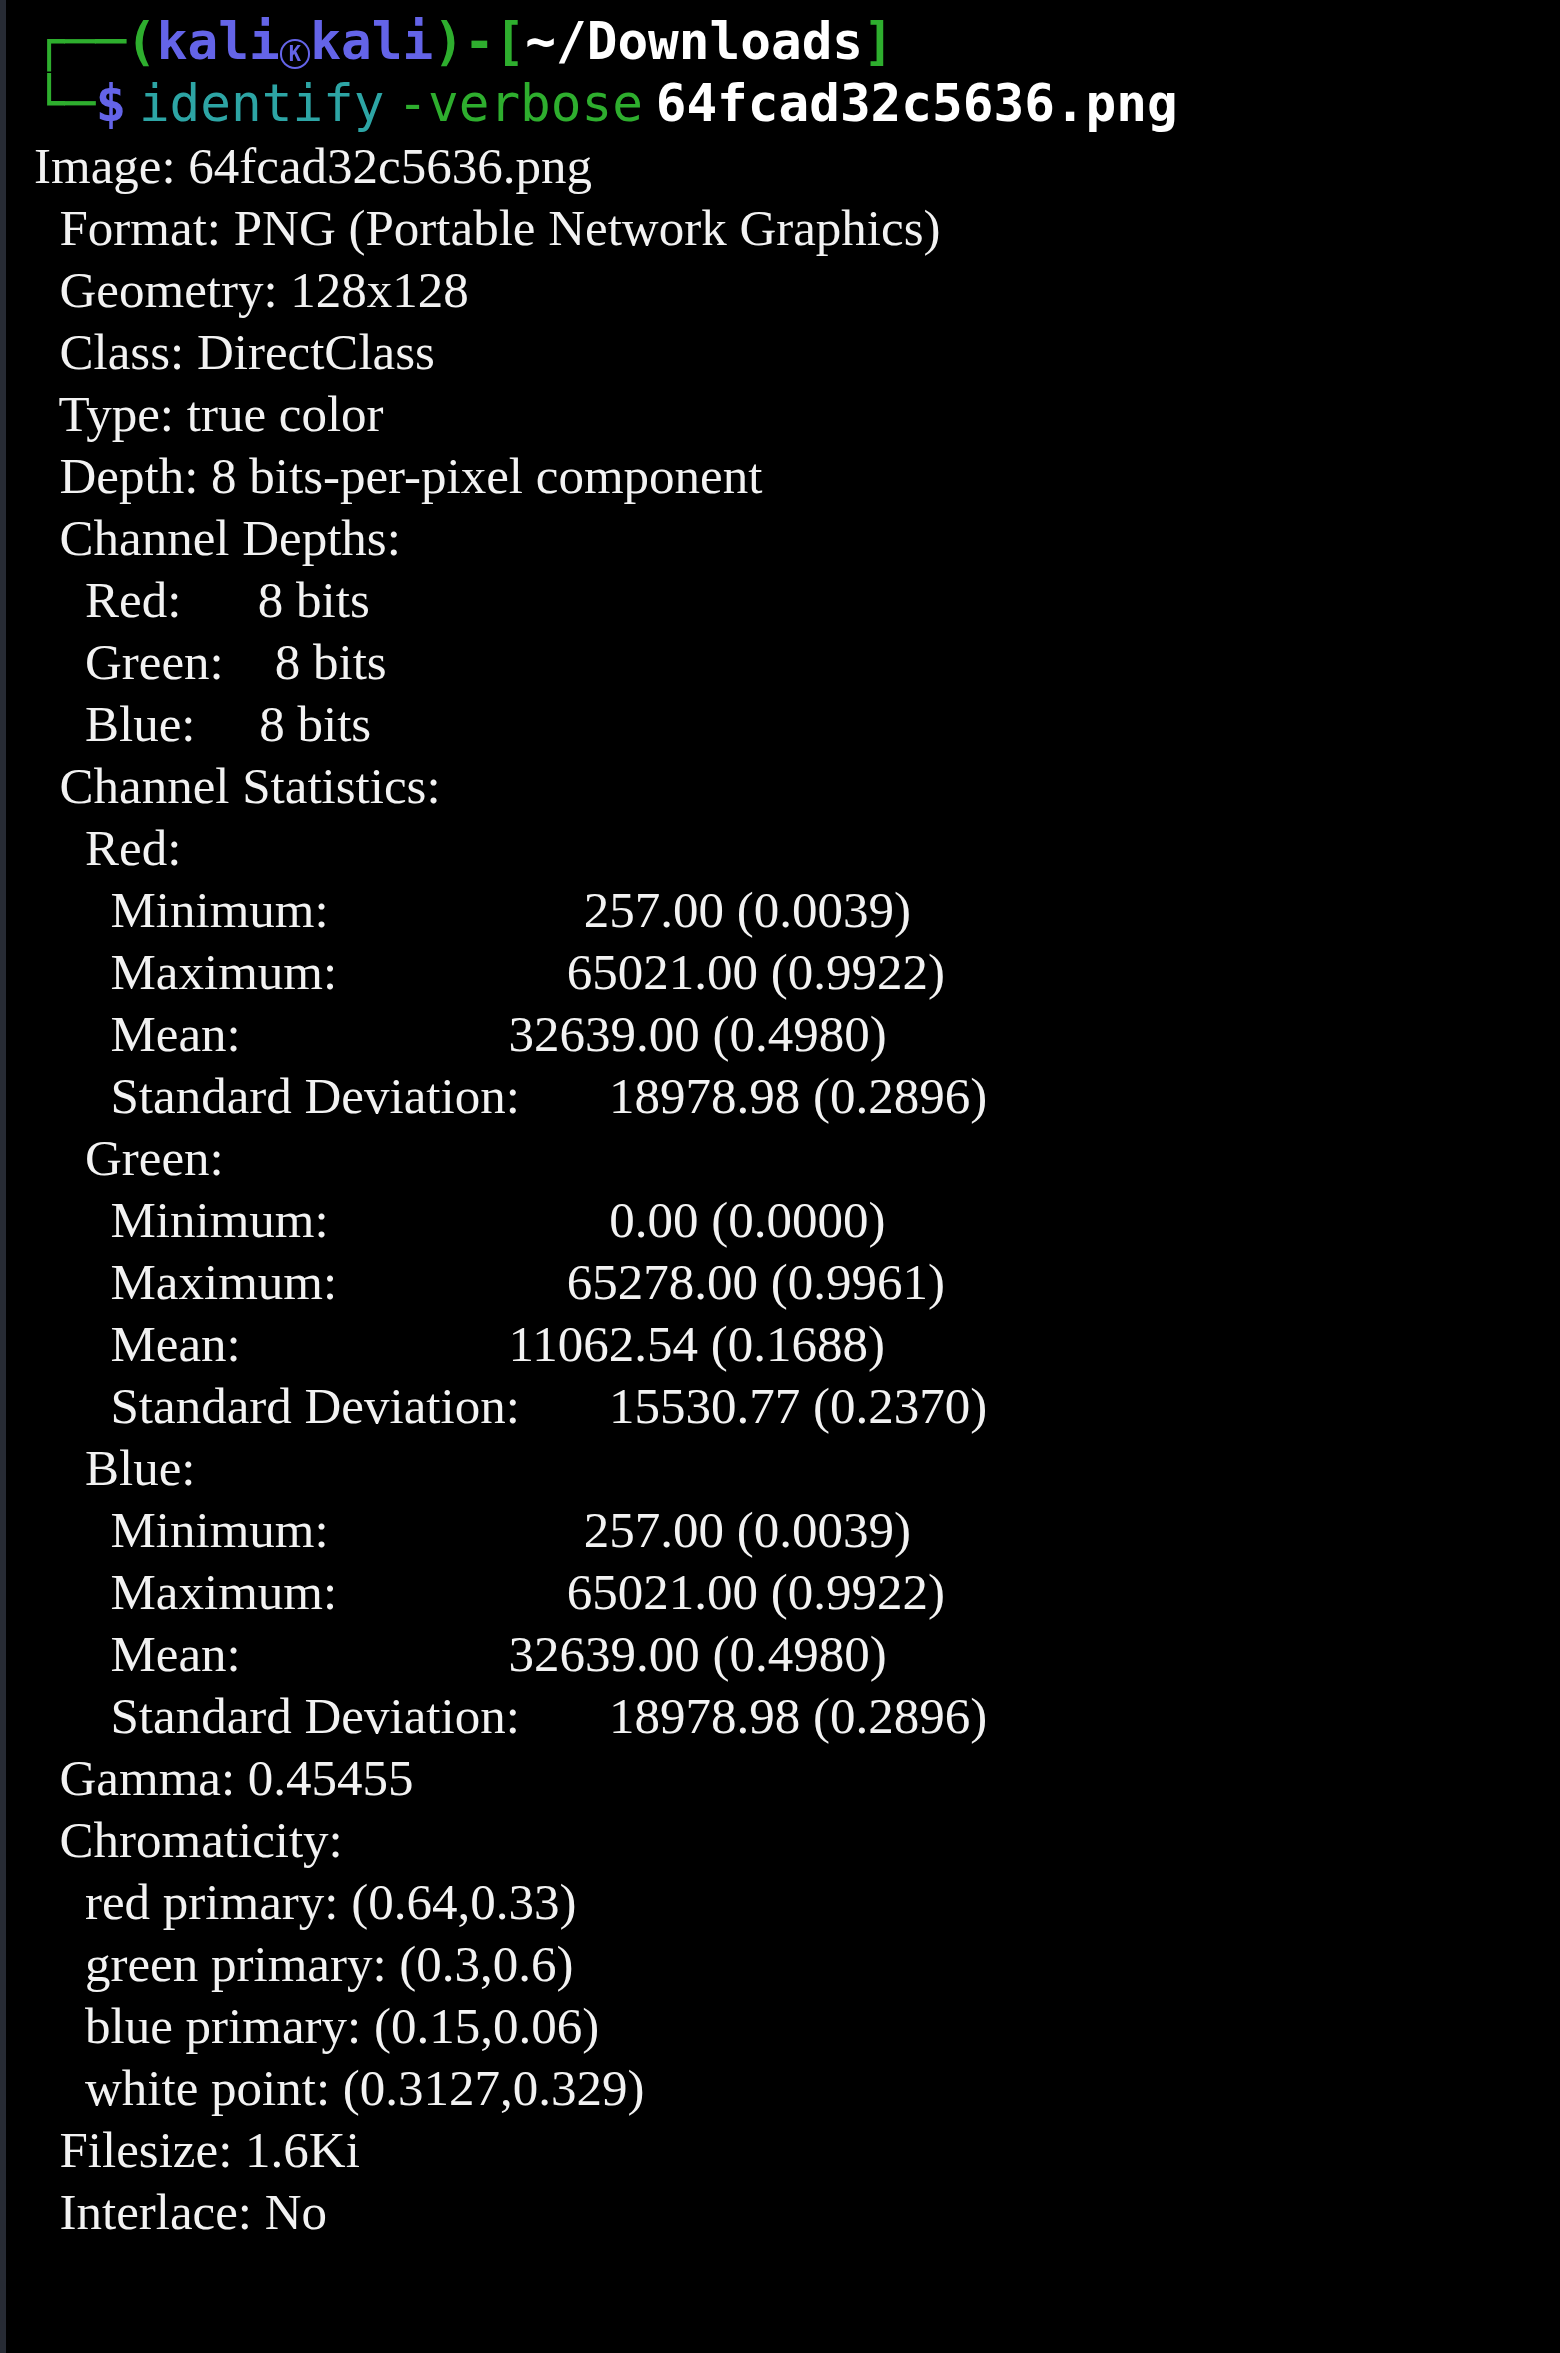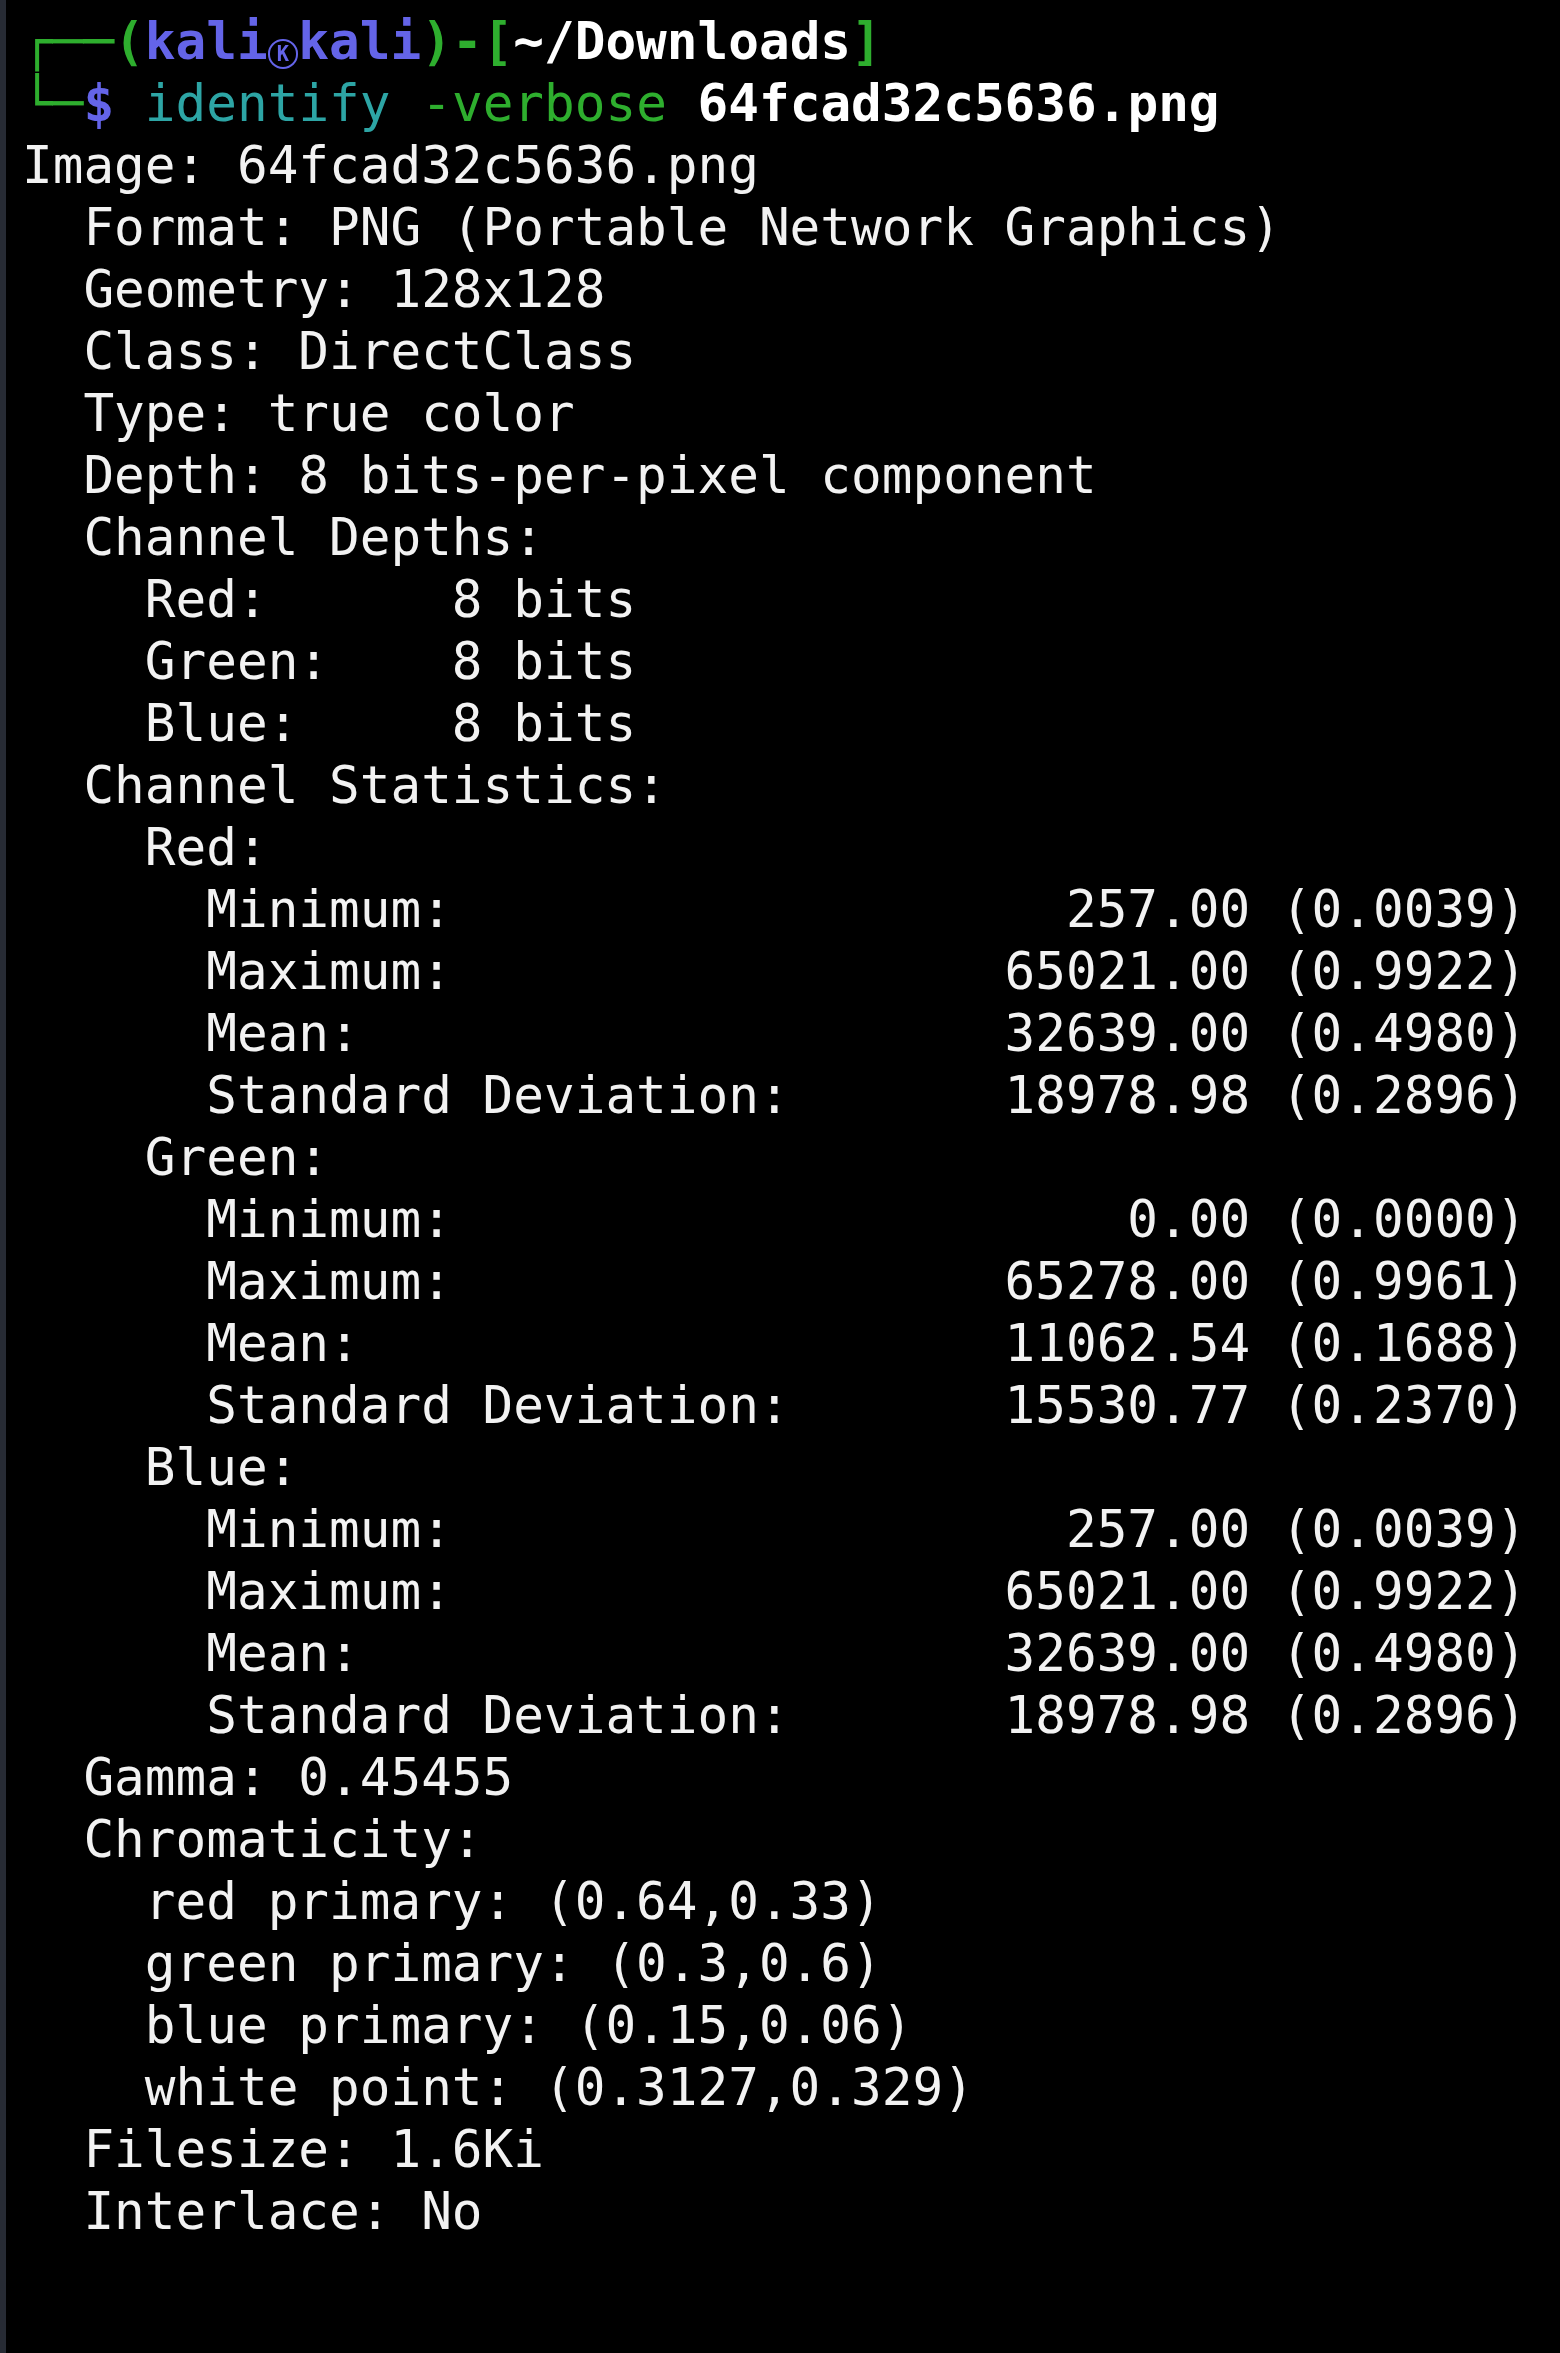--- a/index.html
+++ b/index.html
@@ -19,35 +19,35 @@
     background: var(--bg, #000);
   }
   .left-strip {
     position: absolute;
     left: 0; top: 0; bottom: 0;
     width: 6.2px;
     background: var(--strip, #272b34);
   }
   .content {
     position: absolute;
-    left: 0; top: 0; right: 0;
+    left: 12px; top: 0; right: 0;
     padding: 11px 0 0 22px;
     font-family: "DejaVu Sans Mono", "Liberation Mono", monospace;
     font-size: 51px;
     line-height: 62px;
     white-space: pre;
     color: var(--fg, #f2f2f2);
   }
   .line { height: 62px; }
   .b { font-weight: bold; }
   .c-green { color: var(--green, #2eae2e); }
   .c-blue  { color: var(--blue, #6464e8); }
   .c-cyan  { color: var(--cyan, #2da5a5); }
   .c-white { color: var(--white, #ffffff); text-align: center; }
-  .c-fg    { color: var(--fg, #f2f2f2); }
+  .c-fg    { color: var(--fg, #f2f2f2); font-family: Liberation Serif, serif; }
   
   .kglyph {
     display: inline-flex;
     align-items: center;
     justify-content: center;
     box-sizing: border-box;
     width: 0.602em;
     height: 0.58em;
     border: 0.055em solid currentColor;
     border-radius: 50%;

